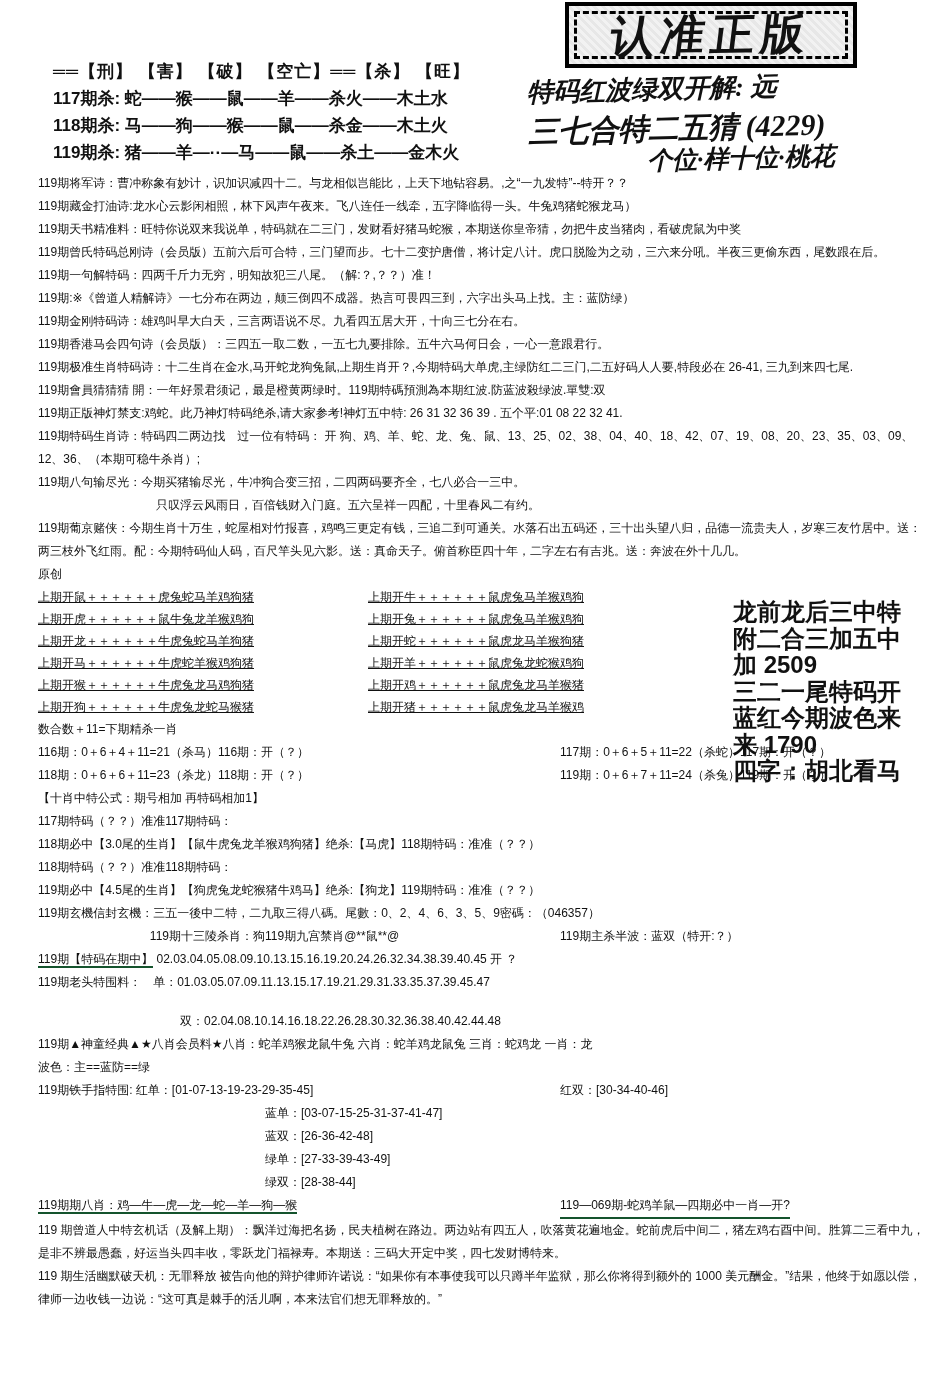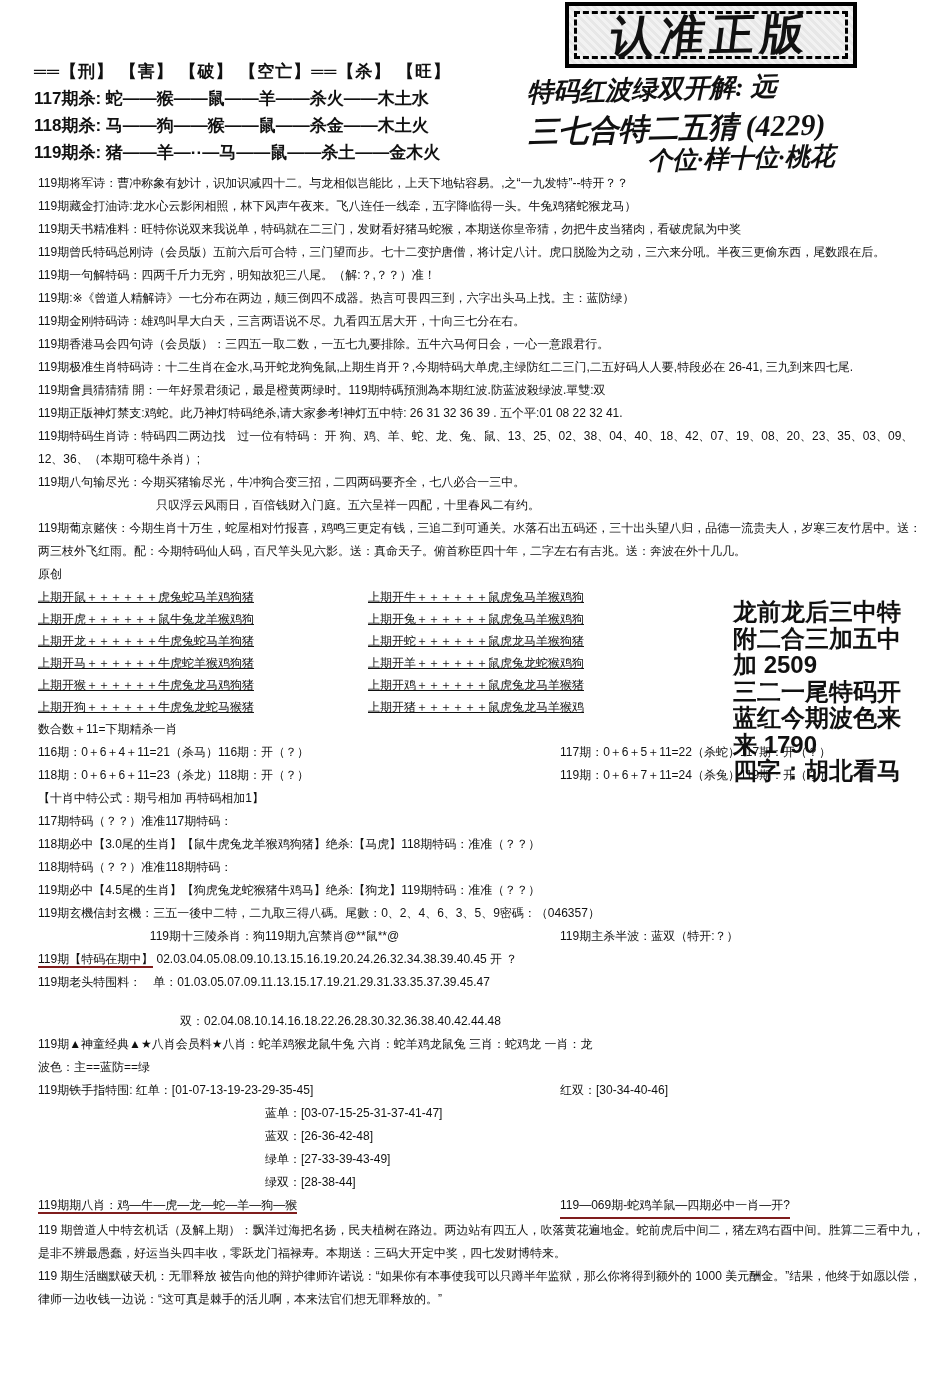--- a/index.html
+++ b/index.html
@@ -1,20 +1,20 @@
 <!DOCTYPE html>
 <html><head>
 <meta charset="utf-8">
 <style>
   html,body{margin:0;padding:0;background:#fff;}
   .page{position:relative;width:931px;height:1388px;background:#fff;color:#111;
         font-family:"Liberation Sans","DejaVu Sans",sans-serif;overflow:hidden;}
   
   .top{position:relative;height:168px;}
-  .kill-table{position:absolute;left:34px;top:58px;font-size:17px;font-weight:bold;line-height:27px;white-space:nowrap;}
+  .kill-table{position:absolute;left:53px;top:58px;font-size:17px;font-weight:bold;line-height:27px;white-space:nowrap;}
   .kt-header{letter-spacing:1px;}
   .seal{position:absolute;left:565px;top:2px;width:284px;height:58px;
         border:4px solid #000;outline:3px dashed #000;outline-offset:-12px;
         background:repeating-linear-gradient(45deg,#f2f2f2 0 3px,#e7e7e7 3px 6px);
         display:flex;align-items:center;justify-content:center;}
   .seal-text{font-family:"Liberation Serif","DejaVu Serif",serif;font-weight:900;font-size:44px;
         transform:skewX(-8deg) rotate(-1deg);letter-spacing:6px;white-space:nowrap;}
   .hw{position:absolute;left:528px;top:70px;width:400px;
       font-family:"Liberation Serif","DejaVu Serif",serif;font-style:italic;font-weight:900;
       transform:rotate(-1.5deg);white-space:nowrap;}
@@ -28,21 +28,21 @@
   .indent142{margin-left:142px;margin-top:16px;}
   .indent227{margin-left:227px;flex-direction:column;}
   
   .zod-wrap{display:flex;width:660px;text-decoration:underline;}
   .zod-col{width:330px;line-height:22px;white-space:nowrap;}
   
   .row{display:flex;white-space:nowrap;}
   .w522{width:522px;flex:none;}
   .w227{width:227px;flex:none;text-align:right;}
   .w295{width:295px;flex:none;}
-  .und{border-bottom:2px solid #7f1d1d;}
+  .und{border-bottom:2px solid #14532d;}
   
   .sidebar{position:absolute;left:733px;top:599px;width:196px;
            font-size:24px;line-height:26.5px;font-weight:bold;white-space:nowrap;}
 </style>
 </head>
 <body>
 
 <div class="page">
 
   <div class="top">

